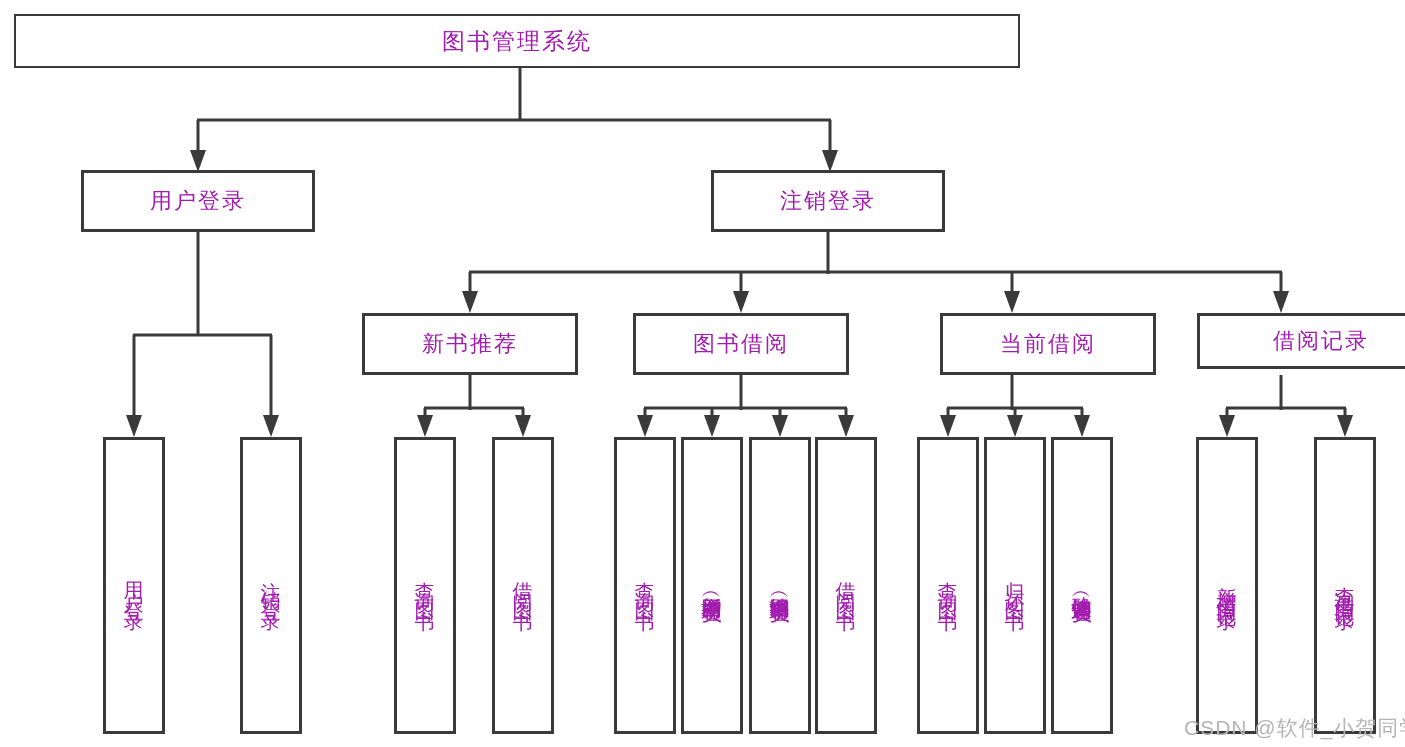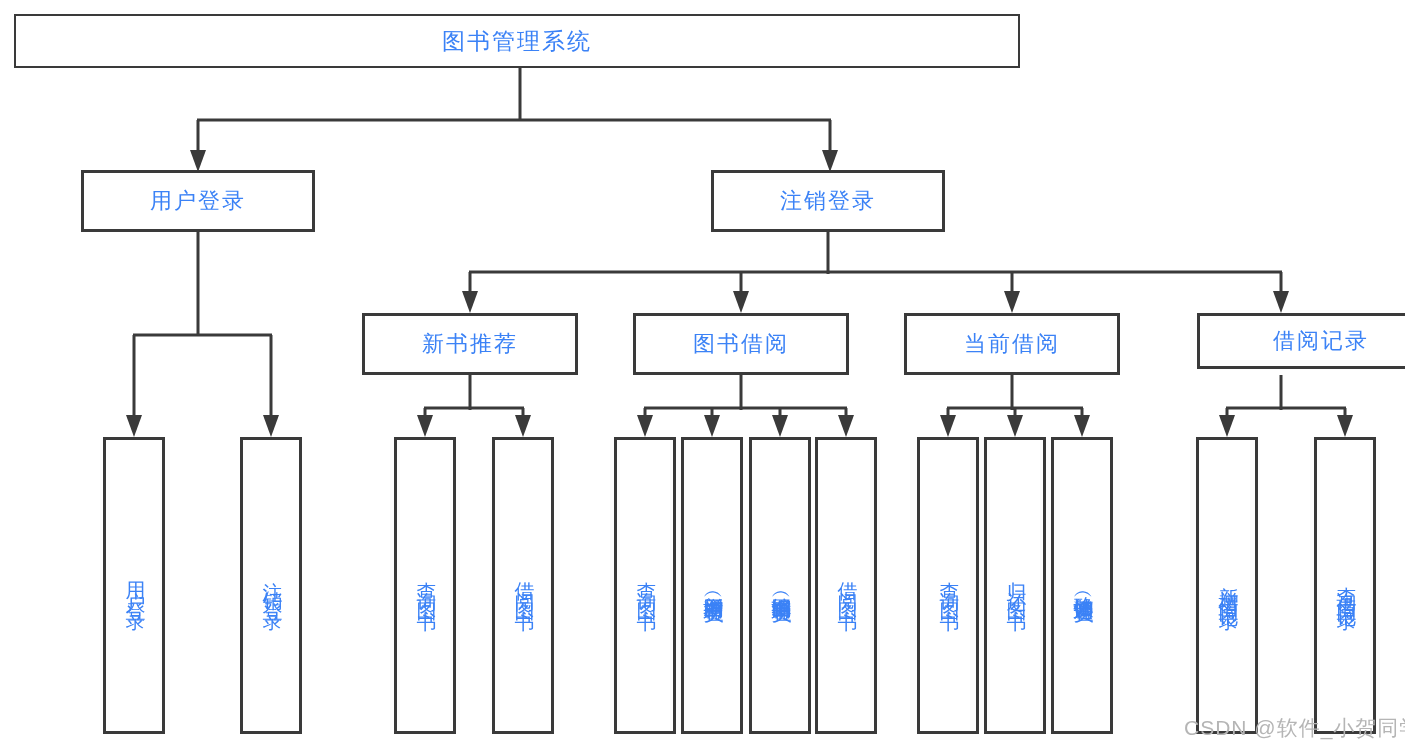--- a/index.html
+++ b/index.html
@@ -19,26 +19,25 @@
     position: absolute;
     left: 0;
     top: 0;
     pointer-events: none;
   }
   .node {
     position: absolute;
     box-sizing: border-box;
     border: 3px solid #3a3a3a;
     background: #ffffff;
-    color: #3b82f6;
+    color: #a21caf;
     display: flex;
     align-items: center;
     justify-content: center;
     text-align: center;
-    font-family: Liberation Mono, monospace;
   }
   .node.h {
     font-size: 22px;
     letter-spacing: 2px;
   }
   .node.root {
     border-width: 2px;
     font-size: 23px;
   }
   .node.v {
@@ -101,21 +100,21 @@
     </g>
   </svg>
 
   <div class="node h root" style="left:14px; top:14px; width:1006px; height:54px;">图书管理系统</div>
 
   <div class="node h" style="left:81px; top:170px; width:234px; height:62px;">用户登录</div>
   <div class="node h" style="left:711px; top:170px; width:234px; height:62px;">注销登录</div>
 
   <div class="node h" style="left:362px; top:313px; width:216px; height:62px;">新书推荐</div>
   <div class="node h" style="left:633px; top:313px; width:216px; height:62px;">图书借阅</div>
-  <div class="node h" style="left:904px; top:313px; width:216px; height:62px;">当前借阅</div>
+  <div class="node h" style="left:940px; top:313px; width:216px; height:62px;">当前借阅</div>
   <div class="node h" style="left:1197px; top:313px; width:216px; height:56px;padding-left:32px;">借阅记录</div>
 
   <div class="node v ls4" style="left:103px; top:437px; width:62px; height:297px;">用户登录</div>
   <div class="node v ls4" style="left:240px; top:437px; width:62px; height:297px;">注销登录</div>
 
   <div class="node v ls4" style="left:394px; top:437px; width:62px; height:297px;">查询图书</div>
   <div class="node v ls4" style="left:492px; top:437px; width:62px; height:297px;">借阅图书</div>
 
   <div class="node v ls4" style="left:614px; top:437px; width:62px; height:297px;">查询图书</div>
   <div class="node v ls8" style="left:681px; top:437px; width:62px; height:297px;">新增图书（管理员）</div>

